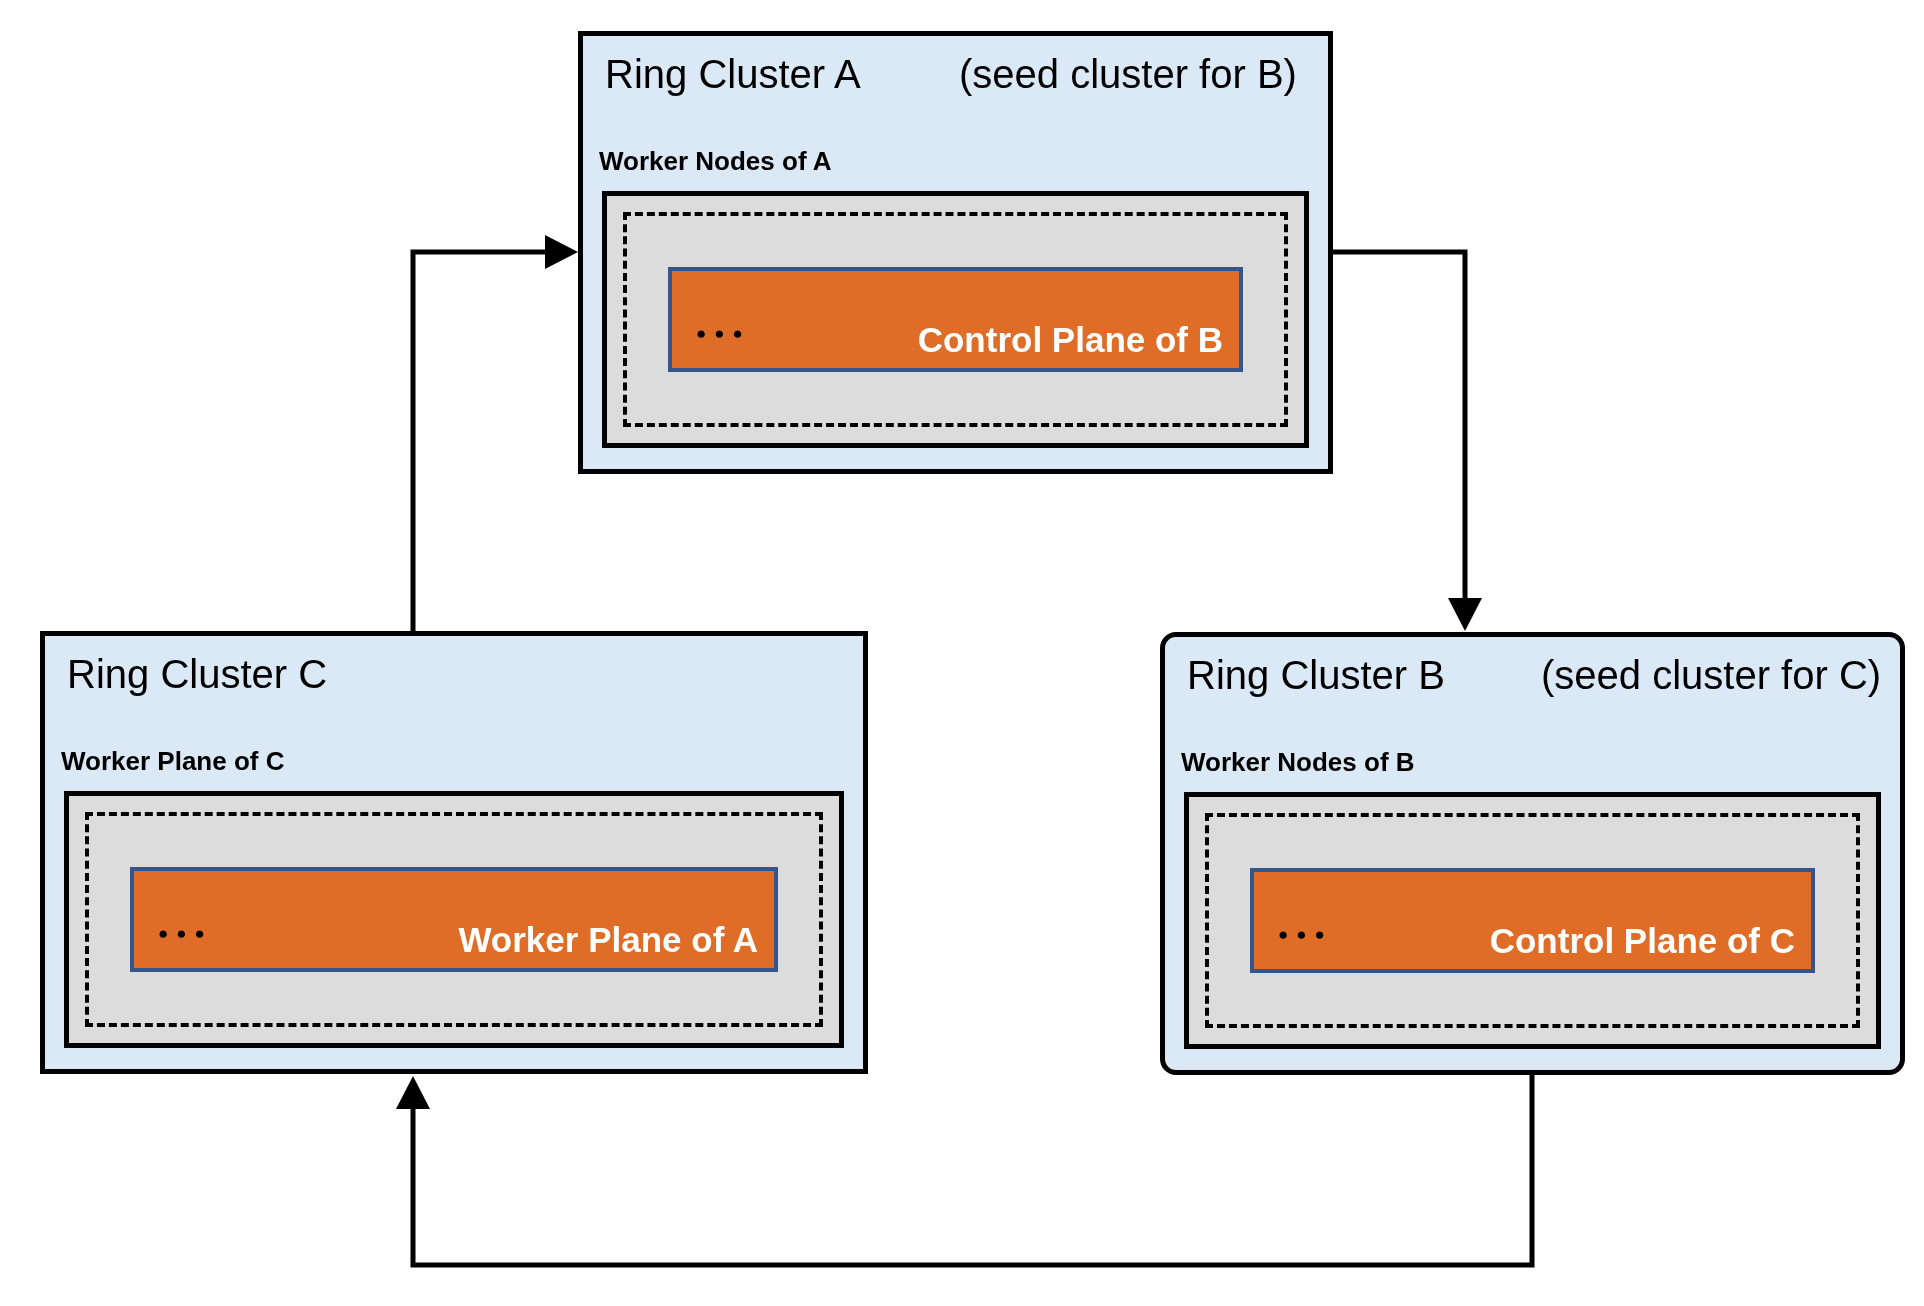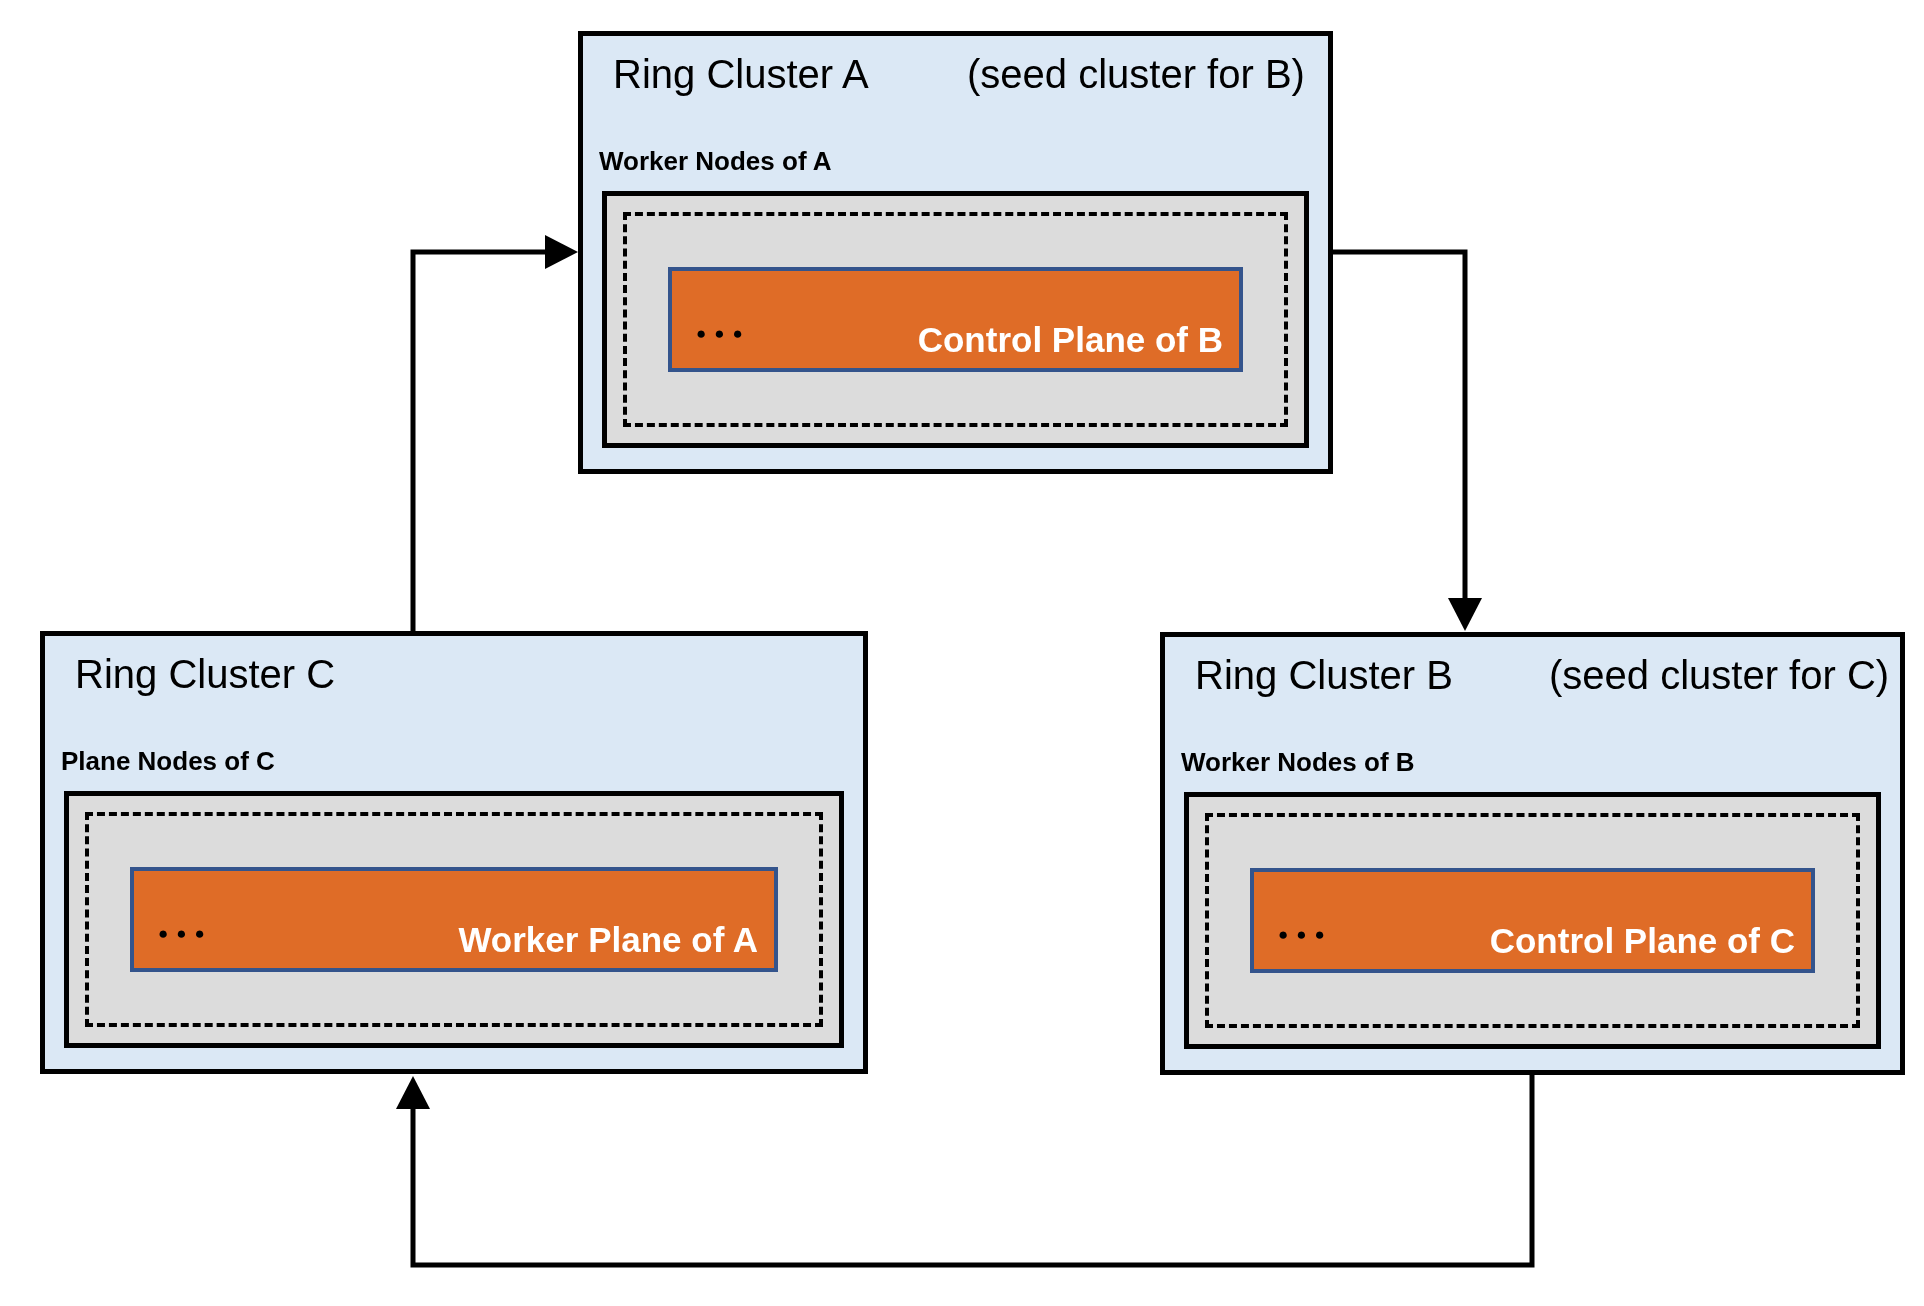--- a/index.html
+++ b/index.html
@@ -16,24 +16,24 @@
   body{
     width:1924px;height:1306px;position:relative;overflow:hidden;
     font-family:"Liberation Sans", sans-serif;color:var(--text);
   }
   .cluster{
     position:absolute;height:443px;
     background:var(--cluster-fill);
     border:5px solid var(--line);
   }
   .cluster-a{left:578px;top:31px;width:755px;}
-  .cluster-b{left:1160px;top:632px;width:745px;}
+  .cluster-b{left:1160px;top:632px;width:745px;border-radius:16px;}
   .cluster-c{left:40px;top:631px;width:828px;}
   .cluster-title{
-    position:absolute;top:12px;left:16px;right:0;height:52px;
+    position:absolute;top:12px;left:8px;right:0;height:52px;
     font-size:40px;line-height:52px;white-space:nowrap;text-decoration:underline;
   }
   .cluster-title .name{position:absolute;left:14px;top:0;}
   .cluster-title .seed{position:absolute;left:368px;top:0;}
   .worker-label{
     position:absolute;top:110px;left:16px;
     font-size:26px;font-weight:bold;white-space:nowrap;text-align:center;
   }
   .node-pool{
     position:absolute;left:19px;right:19px;top:155px;bottom:21px;
@@ -78,21 +78,21 @@
         <span class="cp-label">Control Plane of B</span>
       </div>
     </div>
   </div>
 </div>
 
 <div class="cluster cluster-c">
   <div class="cluster-title">
     <span class="name">Ring Cluster C</span>
   </div>
-  <div class="worker-label">Plane Nodes of C</div>
+  <div class="worker-label">Worker Plane of C</div>
   <div class="node-pool">
     <div class="dashed-zone">
       <div class="control-plane">
         <span class="ellipsis">●●●</span>
         <span class="cp-label">Worker Plane of A</span>
       </div>
     </div>
   </div>
 </div>
 

